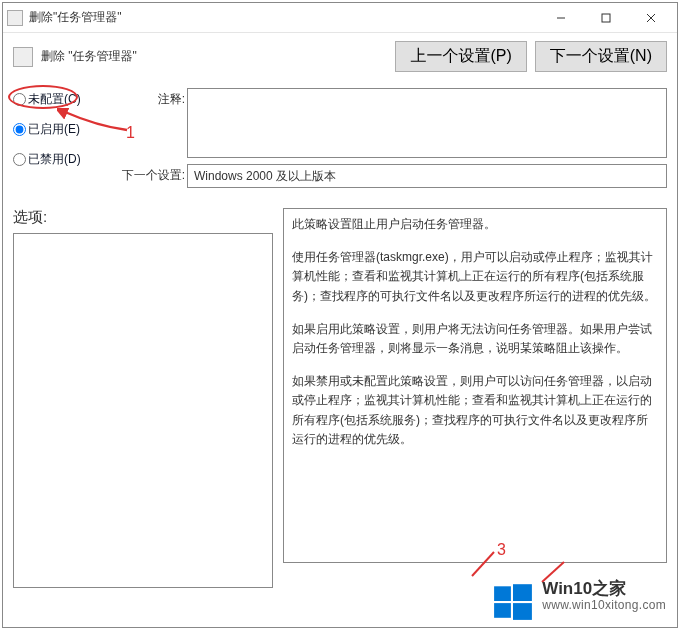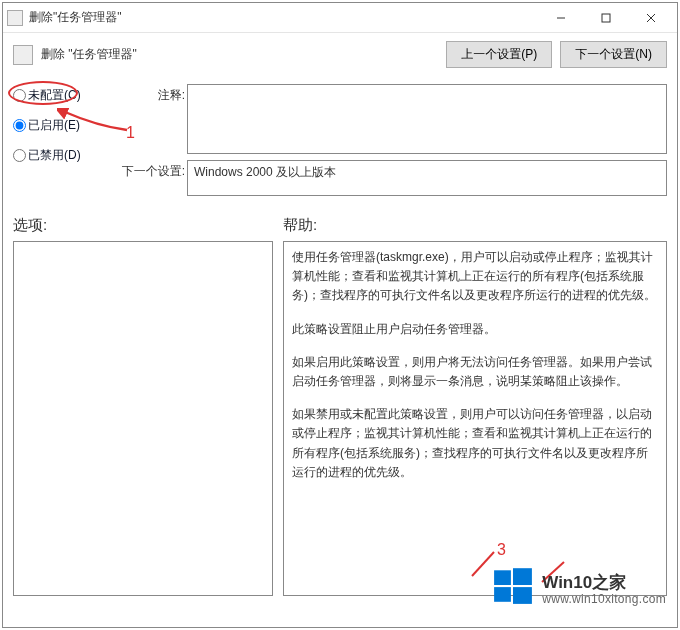--- a/index.html
+++ b/index.html
@@ -9,45 +9,45 @@
 .titlebar .icon { width: 16px; height: 16px; background: #eee; display: inline-block; margin-right: 6px; border: 1px solid #aaa; }
 .titlebar .title { flex: 1; font-size: 12px; color: #333; }
 .winbtns { display: flex; }
 .winbtn { width: 45px; height: 28px; display: flex; align-items: center; justify-content: center; color: #333; cursor: default; }
 .winbtn svg { stroke: #333; stroke-width: 1; fill: none; }
 .content { padding: 8px 10px 10px 10px; position: relative; }
 .header-row { display: flex; align-items: center; margin-bottom: 16px; }
 .header-row .hicon { width: 20px; height: 20px; background: #eee; border: 1px solid #aaa; margin-right: 8px; }
 .header-row .htitle { flex: 1; font-size: 12px; color: #333; }
 .nav-btns { display: flex; gap: 8px; }
-.nav-btn { border: 1px solid #adadad; background: #e1e1e1; padding: 4px 14px; font-size: 12px; cursor: default; }
+.nav-btn { border: 1px solid #adadad; background: #e1e1e1; padding: 4px 14px; font-size: 16px; cursor: default; }
 .midgrid { display: grid; grid-template-columns: 95px 75px 1fr; grid-template-rows: auto auto auto auto; gap: 6px 2px; align-items: start; }
 .radio-col { grid-column: 1; }
 .radio-row { display: flex; align-items: center; height: 22px; margin-bottom: 8px; position: relative; }
 .radio-row input { margin-right: 2px; }
 .radio-row label { font-size: 12px; color: #0f172a; }
 .radio-circle { position: absolute; left: -5px; top: -3px; width: 70px; height: 24px; border: 2.2px solid #d33; border-radius: 50%; pointer-events: none; }
 .lbl { font-size: 12px; color: #333; text-align: right; padding-top: 3px; }
 .comment-box { border: 1px solid #888; height: 70px; background: #fff; }
-.platform-box { border: 1px solid #888; height: 36px; background: #fff; padding: 3px 6px; font-size: 12px; color: #333; }
+.platform-box { border: 1px solid #888; height: 24px; background: #fff; padding: 3px 6px; font-size: 12px; color: #333; }
 .lower { display: flex; gap: 10px; margin-top: 14px; }
 .options-col { width: 260px; }
 .help-col { flex: 1; }
 .sec-label { font-size: 15px; color: #333; margin-bottom: 6px; display: block; }
 .options-box { border: 1px solid #888; height: 355px; background: #fff; }
 .help-box { border: 1px solid #888; height: 355px; background: #fff; padding: 6px 8px; font-size: 12px; color: #333; line-height: 1.6; overflow: hidden; }
 .help-box p { margin-bottom: 14px; }
 
 .ann-arrow1 { position: absolute; left: 57px; top: 108px; width: 78px; height: 30px; pointer-events: none; }
 .ann-num1 { position: absolute; left: 126px; top: 124px; color: #d33; font-size: 16px; font-weight: 500; pointer-events: none; }
 .ann-num3 { position: absolute; left: 497px; top: 541px; color: #d33; font-size: 16px; font-weight: 500; pointer-events: none; }
 .ann-line3a { position: absolute; left: 468px; top: 550px; width: 28px; height: 28px; pointer-events: none; }
 .ann-line3b { position: absolute; left: 538px; top: 560px; width: 28px; height: 28px; pointer-events: none; }
 
-.wm { position: absolute; right: 14px; bottom: 24px; display: flex; align-items: flex-end; gap: 8px; pointer-events: none; }
+.wm { position: absolute; right: 14px; bottom: 8px; display: flex; align-items: flex-start; gap: 8px; pointer-events: none; }
 .wm-logo { width: 42px; height: 42px; }
 .wm-text { line-height: 1.1; }
 .wm-text .l1 { font-size: 17px; color: #333; font-weight: 600; }
 .wm-text .l2 { font-size: 12px; color: #666; letter-spacing: 0.3px; }
 </style>
 </head>
 <body>
 
 <div class="window">
   <div class="titlebar">
@@ -106,24 +106,23 @@
       <div class="lbl" style="grid-column:2; grid-row:3;">下一个设置:</div>
       <div class="platform-box" style="grid-column:3; grid-row:3;"><span>Windows 2000 及以上版本</span></div>
     </div>
 
     <div class="lower">
       <div class="options-col">
         <span class="sec-label">选项:</span>
         <div class="options-box"></div>
       </div>
       <div class="help-col">
-        <span class="sec-label">帮助:</span>
         <div class="help-box">
+          <p>此策略设置阻止用户启动任务管理器。</p>
           <p>使用任务管理器(taskmgr.exe)，用户可以启动或停止程序；监视其计算机性能；查看和监视其计算机上正在运行的所有程序(包括系统服务)；查找程序的可执行文件名以及更改程序所运行的进程的优先级。</p>
-          <p>此策略设置阻止用户启动任务管理器。</p>
           <p>如果启用此策略设置，则用户将无法访问任务管理器。如果用户尝试启动任务管理器，则将显示一条消息，说明某策略阻止该操作。</p>
           <p>如果禁用或未配置此策略设置，则用户可以访问任务管理器，以启动或停止程序；监视其计算机性能；查看和监视其计算机上正在运行的所有程序(包括系统服务)；查找程序的可执行文件名以及更改程序所运行的进程的优先级。</p>
         </div>
       </div>
     </div>
   </div>
 </div>
 
 <svg class="ann-arrow1">
   <defs>

